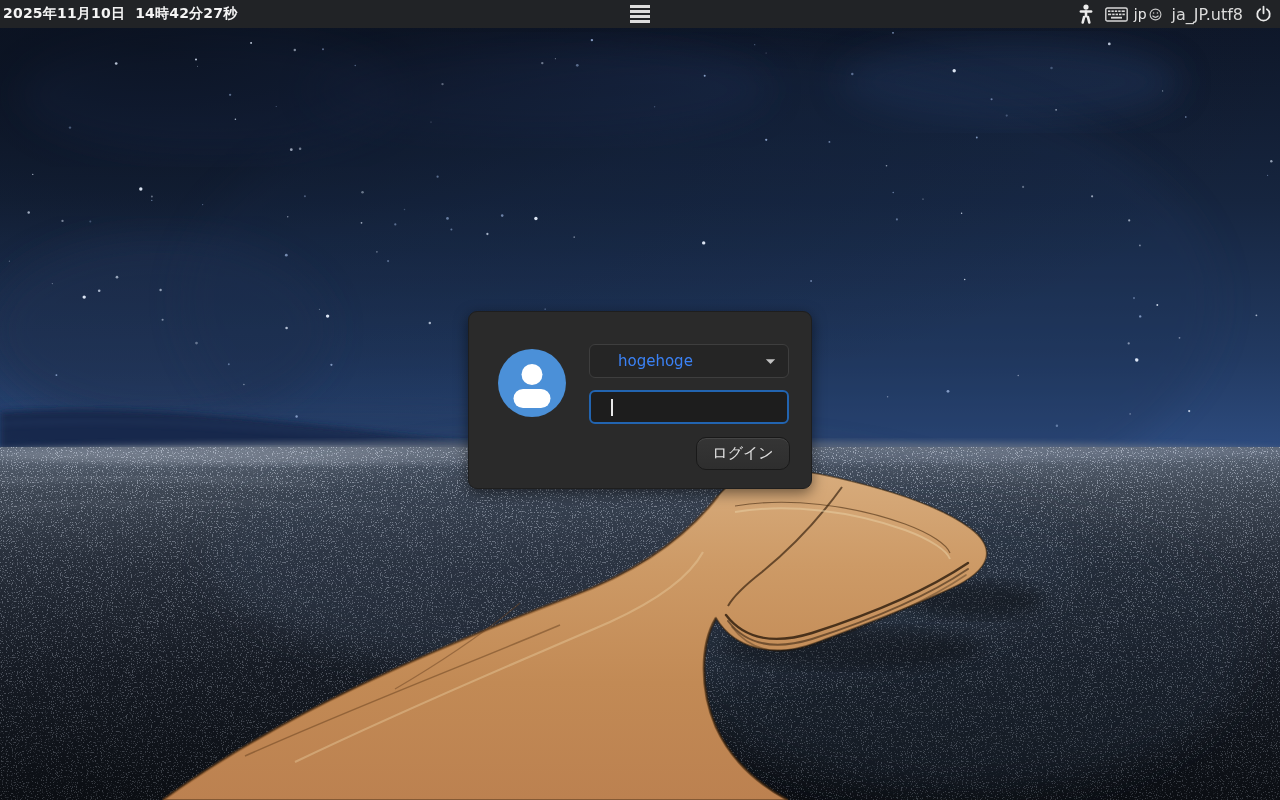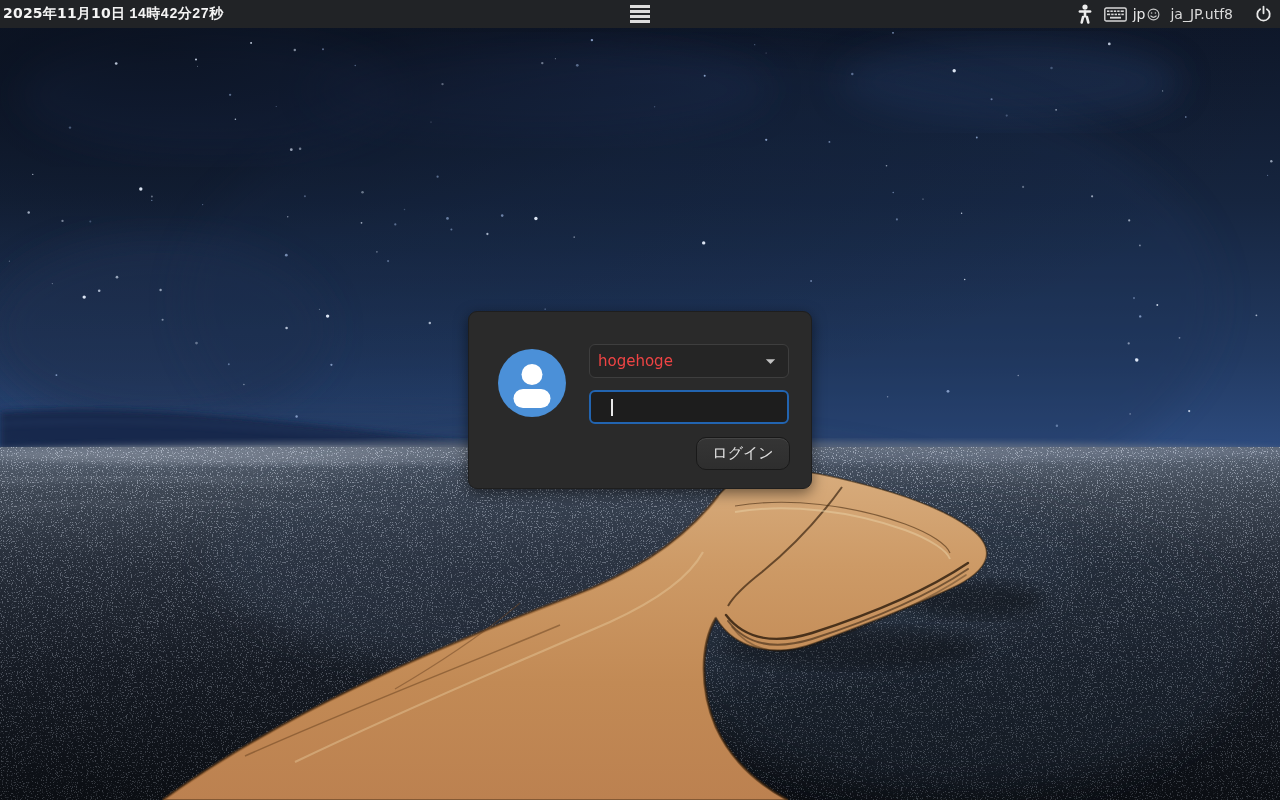--- a/index.html
+++ b/index.html
@@ -17,51 +17,51 @@
   
   .topbar{
     position:absolute;left:0;top:0;width:1280px;height:28px;
     background:#212326;color:#f0f0f0;z-index:30;
     display:flex;align-items:center;
   }
   .clock{
     position:absolute;left:3px;top:0;height:28px;display:flex;align-items:center;
     font-size:14px;font-weight:600;letter-spacing:.2px;color:#f4f4f4;
   }
-  .clock .time{margin-left:4px;font-family:Liberation Mono, monospace;}
+  .clock .time{margin-left:10px;}
   .menu-btn{
     position:absolute;left:624px;top:0;width:32px;height:28px;
     display:flex;align-items:center;justify-content:center;cursor:pointer;
   }
   .indicators{
     position:absolute;right:6px;top:0;height:28px;
     display:flex;align-items:center;
   }
   .ind{display:flex;align-items:center;height:28px;cursor:pointer;}
   .ind-a11y{margin-right:11px;}
   .kb-group{display:flex;align-items:center;margin-right:10px;}
   .kb-layout{font-size:14px;color:#e9e9e9;margin-left:6px;}
   .kb-smiley{margin-left:2px;display:flex;align-items:center;}
-  .locale{font-size:14px;color:#dadada;margin-right:22px;}
+  .locale{font-size:16px;color:#dadada;margin-right:12px;}
   .power{margin-right:2px;}
 
   
   .login-dialog{
     position:absolute;left:468px;top:311px;width:344px;height:178px;
     background:#2a2a2a;border:1px solid #1e1e1e;border-radius:9px;
     box-shadow:0 4px 14px rgba(0,0,0,.5);z-index:20;box-sizing:border-box;
   }
   .avatar{position:absolute;left:29px;top:37px;width:68px;height:68px;}
   .user-combo{
     position:absolute;left:120px;top:32px;width:200px;height:34px;
     background:#252525;border:1px solid #3e3e3e;border-radius:6px;
     box-sizing:border-box;display:flex;align-items:center;cursor:pointer;
   }
   .user-combo .user-name{
-    font-size:15px;color:#ef4444;margin-left:8px;flex:1;
+    font-size:15px;color:#3b82f6;margin-left:28px;flex:1;
     white-space:nowrap;overflow:hidden;
   }
   .user-combo .arrow{margin-right:12px;display:flex;align-items:center;}
   .pw-entry{
     position:absolute;left:120px;top:78px;width:200px;height:34px;
     background:#1d1d1d;border:2px solid #2264b0;border-radius:6px;
     box-sizing:border-box;display:flex;align-items:center;cursor:text;
   }
   .pw-text{font-size:15px;color:#efefef;margin-left:10px;}
   .caret{

